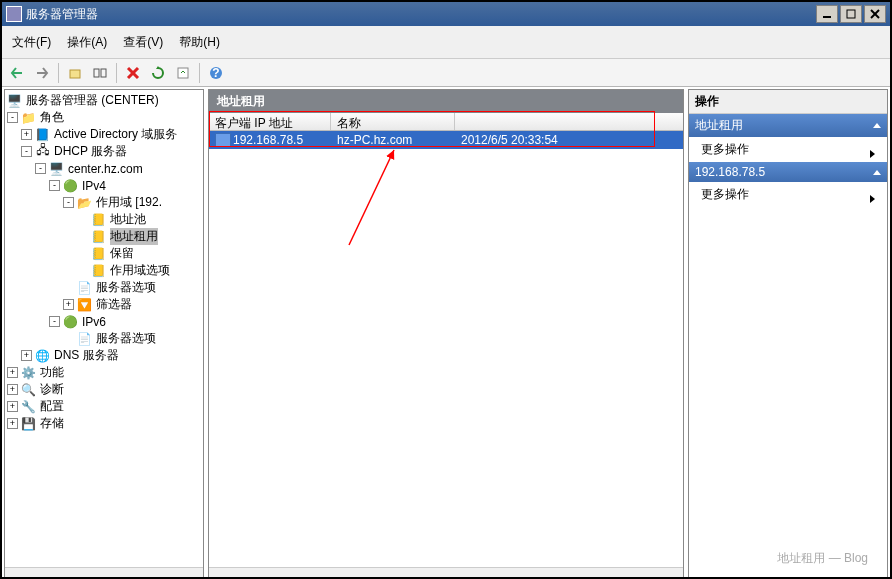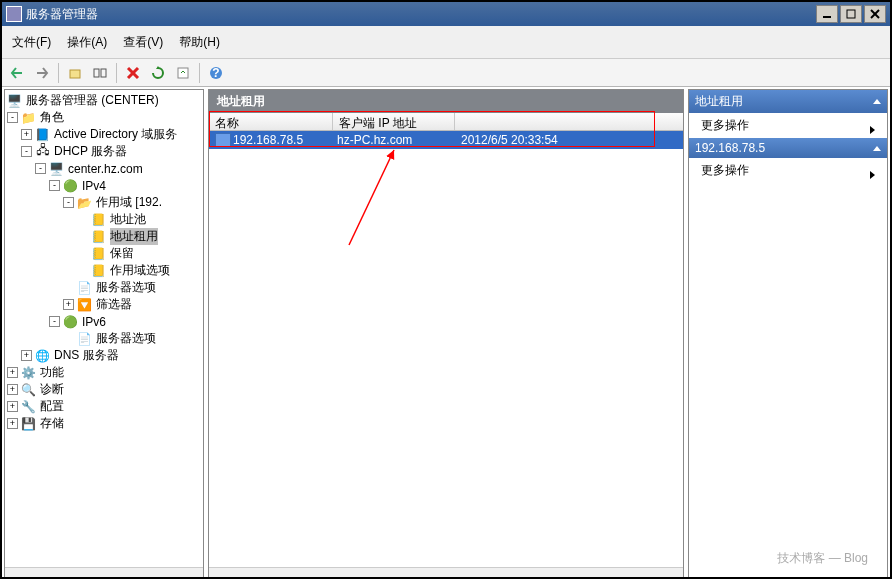--- a/index.html
+++ b/index.html
@@ -282,22 +282,22 @@
     </div>
     <div style="flex:1"></div>
     <div class="scrollbar"></div>
   </div>
 
   <div class="pane center-pane" style="position:relative;">
     <div class="center-hdr">
         <span>地址租用</span>
       </div>
     <div class="listhdr">
+      <div class="col" style="width:122px">客户端 IP 地址</div>
       <div class="col" style="width:124px">名称</div>
-      <div class="col" style="width:122px">客户端 IP 地址</div>
     </div>
     <div class="listrow">
       <div class="col" style="width:122px">
           <span class="ricon"></span>
           <span>192.168.78.5</span>
         </div>
       <div class="col" style="width:124px">
           <span>hz-PC.hz.com</span>
         </div>
       <div class="col" style="flex:1">
@@ -313,20 +313,21 @@
             <path d="M0,0 L6,3 L0,6 Z" fill="#ff0000"></path>
           </marker>
         </defs>
       <line x1="10" y1="100" x2="55" y2="5" stroke="#ff0000" stroke-width="1.5" marker-end="url(#ah)"></line>
     </svg>
     <div style="flex:1"></div>
     <div class="scrollbar"></div>
   </div>
 
   <div class="pane actions-pane">
+    <div class="actions-hdr">操作</div>
     <div class="acat">
         <span>地址租用</span>
         <span class="uparr"></span>
       </div>
     <div class="aitem">
         <span>更多操作</span>
         <span class="arrow"></span>
       </div>
     <div class="acat">
         <span>192.168.78.5</span>
@@ -334,14 +335,14 @@
       </div>
     <div class="aitem">
         <span>更多操作</span>
         <span class="arrow"></span>
       </div>
   </div>
 
 </div>
 
 <div class="watermark">
-  <div class="w2">技术博客 — Blog</div>
+  <div class="w2">地址租用 — Blog</div>
 </div>
 
 </body></html>

